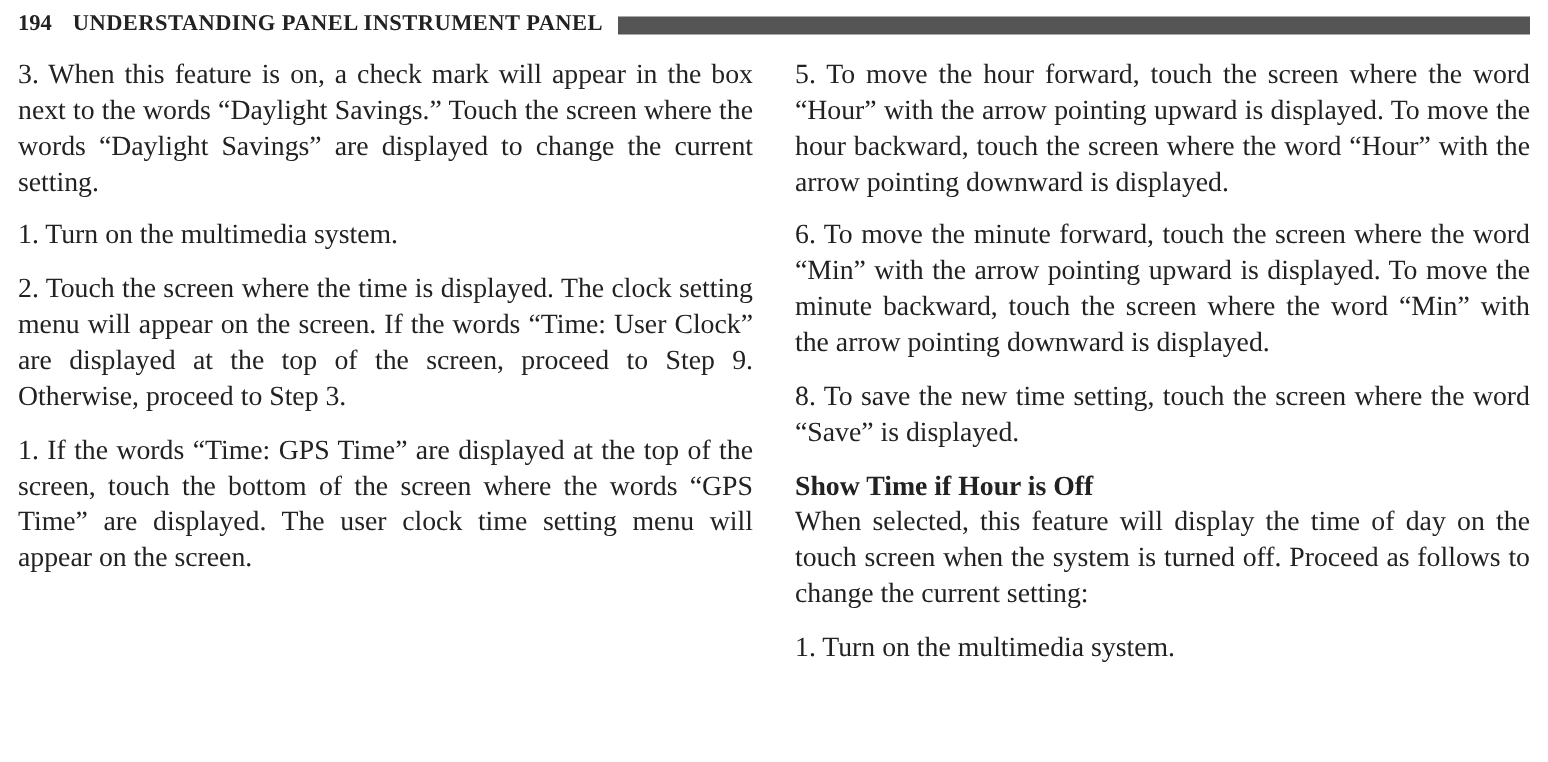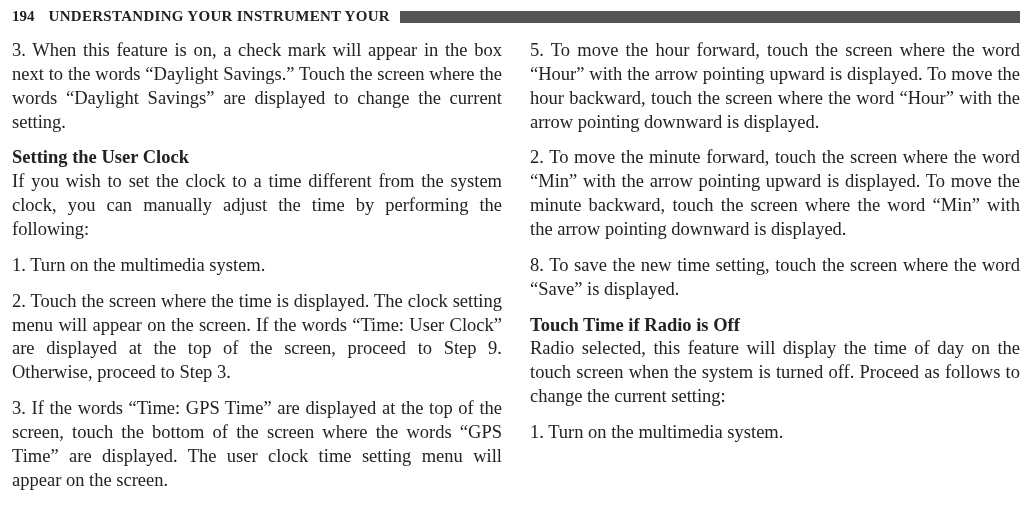--- a/index.html
+++ b/index.html
@@ -59,38 +59,34 @@
     }
     .heading-block .para {
       margin-bottom: 0;
     }
   </style>
 </head>
 <body>
 
 <div class="header">
   <span class="page-num">194</span>
-  <span class="chapter-title">UNDERSTANDING YOUR INSTRUMENT YOUR</span>
+  <span class="chapter-title">UNDERSTANDING PANEL INSTRUMENT PANEL</span>
   <div class="rule"></div>
 </div>
 
 <div class="columns">
   <div class="col">
     <div class="para">3. When this feature is on, a check mark will appear in the box next to the words “Daylight Savings.” Touch the screen where the words “Daylight Savings” are displayed to change the current setting.</div>
-    <div class="heading-block">
-      <div class="heading">Setting the User Clock</div>
-      <div class="para">If you wish to set the clock to a time different from the system clock, you can manually adjust the time by performing the following:</div>
-    </div>
     <div class="para">1. Turn on the multimedia system.</div>
     <div class="para">2. Touch the screen where the time is displayed. The clock setting menu will appear on the screen. If the words “Time: User Clock” are displayed at the top of the screen, proceed to Step 9. Otherwise, proceed to Step 3.</div>
-    <div class="para">3. If the words “Time: GPS Time” are displayed at the top of the screen, touch the bottom of the screen where the words “GPS Time” are displayed. The user clock time setting menu will appear on the screen.</div>
+    <div class="para">1. If the words “Time: GPS Time” are displayed at the top of the screen, touch the bottom of the screen where the words “GPS Time” are displayed. The user clock time setting menu will appear on the screen.</div>
   </div>
   <div class="col">
     <div class="para">5. To move the hour forward, touch the screen where the word “Hour” with the arrow pointing upward is displayed. To move the hour backward, touch the screen where the word “Hour” with the arrow pointing downward is displayed.</div>
-    <div class="para">2. To move the minute forward, touch the screen where the word “Min” with the arrow pointing upward is displayed. To move the minute backward, touch the screen where the word “Min” with the arrow pointing downward is displayed.</div>
+    <div class="para">6. To move the minute forward, touch the screen where the word “Min” with the arrow pointing upward is displayed. To move the minute backward, touch the screen where the word “Min” with the arrow pointing downward is displayed.</div>
     <div class="para">8. To save the new time setting, touch the screen where the word “Save” is displayed.</div>
     <div class="heading-block">
-      <div class="heading">Touch Time if Radio is Off</div>
-      <div class="para">Radio selected, this feature will display the time of day on the touch screen when the system is turned off. Proceed as follows to change the current setting:</div>
+      <div class="heading">Show Time if Hour is Off</div>
+      <div class="para">When selected, this feature will display the time of day on the touch screen when the system is turned off. Proceed as follows to change the current setting:</div>
     </div>
     <div class="para">1. Turn on the multimedia system.</div>
   </div>
 </div>
 
 </body></html>

